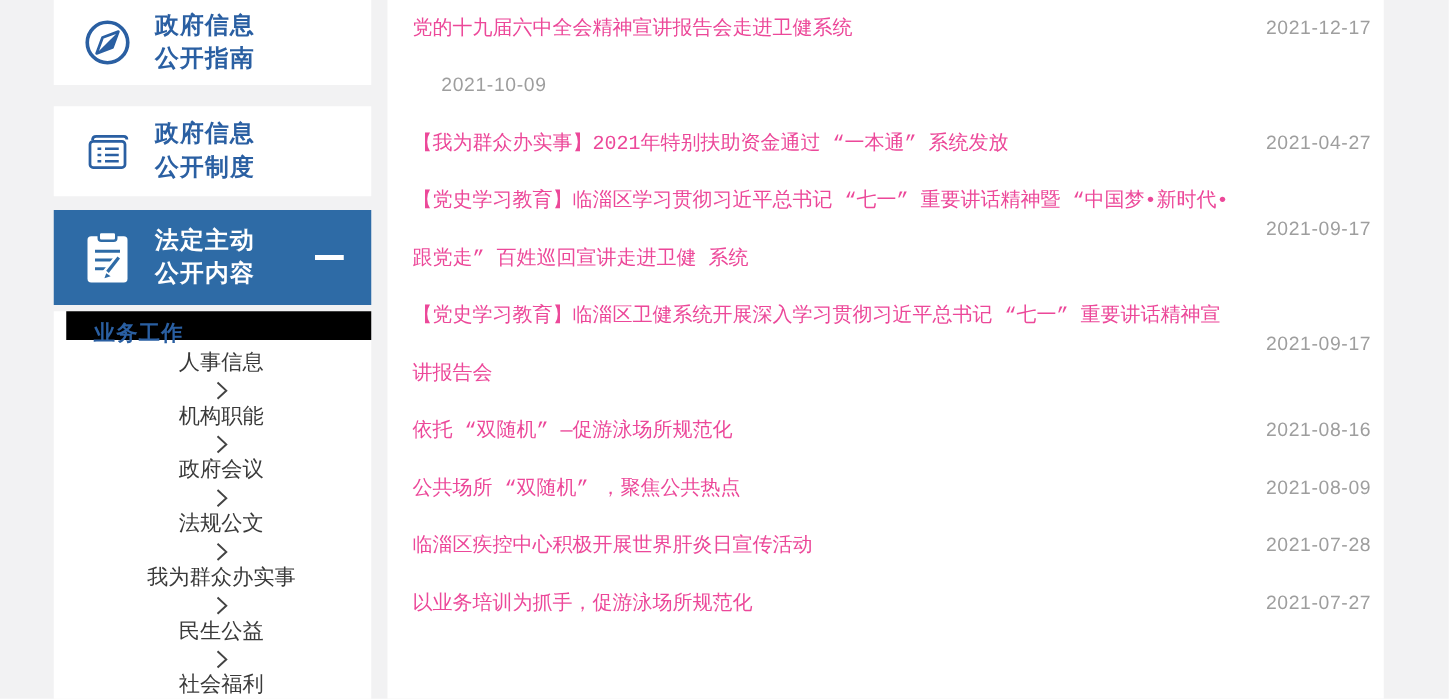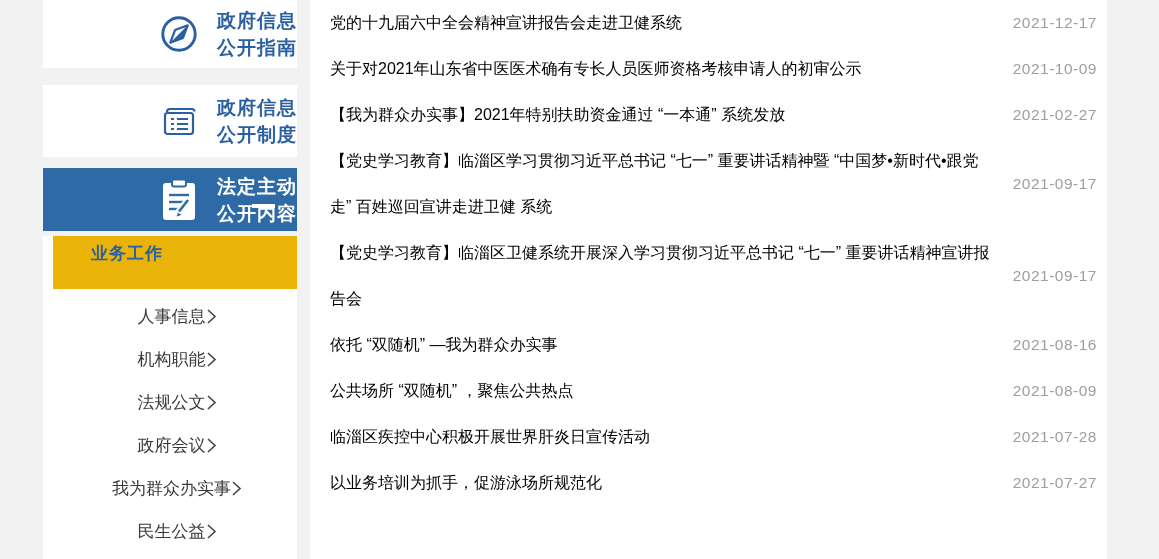--- a/index.html
+++ b/index.html
@@ -13,76 +13,77 @@
   }
 
   
   .sidebar { position: absolute; left: 43px; top: 0; width: 254px; }
 
   .side-card {
     background: #ffffff;
     display: flex; align-items: center;
     color: #2a5fa2;
     cursor: pointer;
-    justify-content: flex-end;
   }
   .card-guide  { height: 68px; margin-bottom: 17px; }
   .card-system { height: 72px; margin-bottom: 11px; }
-  .card-legal  { height: 63px; margin-bottom: 5px; background: #2e6ba6; color: #ffffff; position: relative; }
+  .card-legal  { height: 76px; margin-bottom: 5px; background: #2e6ba6; color: #ffffff; position: relative; }
 
   .side-card .icon {
     margin-left: 22px; width: 42px;
     display: flex; justify-content: center; align-items: center;
     flex: 0 0 auto;
   }
   .card-label {
     margin-left: 17px;
     font-size: 19px; font-weight: bold; line-height: 27px;
     letter-spacing: 1px;
   }
   .minus-indicator {
     position: absolute; right: 22px; top: 36px;
     width: 23px; height: 4px; background: #ffffff;
   }
 
   .menu-card { background: #ffffff; padding-bottom: 30px; }
   .submenu-highlight {
     margin-left: 10px; margin-top: 2px;
-    height: 53px; line-height: 35px;
-    background: #eab308; color: #2a5fa2;
+    height: 23px; line-height: 35px;
+    background: #000000; color: #2a5fa2;
     font-size: 17px; font-weight: bold;
-    padding-left: 38px; letter-spacing: 1px;
+    padding-left: 22px; letter-spacing: 1px;
     cursor: pointer;
   }
   .menu-list { margin-top: 6px; }
   .menu-item {
     height: 43px;
-    display: flex; align-items: center; justify-content: center;
+    display: flex; align-items: center; justify-content: space-between;
     padding: 0 18px 0 32px;
     font-size: 17px; color: #3a3a3a;
     cursor: pointer;
+    flex-direction: column;
   }
   .menu-item .chevron { display: flex; align-items: center; }
 
   
   .content {
     position: absolute; left: 310px; top: 0;
     width: 797px; height: 559px;
     background: #ffffff;
   }
   .news-row {
     display: flex; align-items: center;
     min-height: 46px;
     padding: 0 10px 0 20px;
   }
   .news-title {
     flex: 1;
-    font-size: 16px; color: #000000;
+    font-size: 16px; color: #ec4899;
     line-height: 46px;
     cursor: pointer;
+    font-family: Liberation Mono, monospace;
   }
   .news-date {
     margin-left: 23px;
     font-size: 15.5px; color: #9e9e9e;
     white-space: nowrap;
     letter-spacing: 0.5px;
   }
 
   svg { display: block; }
 </style>
@@ -161,30 +162,30 @@
   <div class="menu-item">
     <span class="menu-label">机构职能</span>
     <span class="chevron">
       <svg width="11" height="17" viewBox="0 0 11 17">
         <polyline points="2,2 9,8.5 2,15" fill="none" stroke="#444444" stroke-width="1.6"></polyline>
       </svg>
     </span>
   </div>
 
   <div class="menu-item">
+    <span class="menu-label">政府会议</span>
+    <span class="chevron">
+      <svg width="11" height="17" viewBox="0 0 11 17">
+        <polyline points="2,2 9,8.5 2,15" fill="none" stroke="#444444" stroke-width="1.6"></polyline>
+      </svg>
+    </span>
+  </div>
+
+  <div class="menu-item">
     <span class="menu-label">法规公文</span>
-    <span class="chevron">
-      <svg width="11" height="17" viewBox="0 0 11 17">
-        <polyline points="2,2 9,8.5 2,15" fill="none" stroke="#444444" stroke-width="1.6"></polyline>
-      </svg>
-    </span>
-  </div>
-
-  <div class="menu-item">
-    <span class="menu-label">政府会议</span>
     <span class="chevron">
       <svg width="11" height="17" viewBox="0 0 11 17">
         <polyline points="2,2 9,8.5 2,15" fill="none" stroke="#444444" stroke-width="1.6"></polyline>
       </svg>
     </span>
   </div>
 
   <div class="menu-item">
     <span class="menu-label">我为群众办实事</span>
     <span class="chevron">
@@ -217,42 +218,41 @@
 </div>
 
 <main class="content">
   <div id="news-list">
   <div class="news-row">
     <span class="news-title">党的十九届六中全会精神宣讲报告会走进卫健系统</span>
     <span class="news-date">2021-12-17</span>
   </div>
 
   <div class="news-row">
-    <span class="news-title">关于对2021年山东省中医医术确有专长人员医师资格考核申请人的初审公示</span>
     <span class="news-date">2021-10-09</span>
   </div>
 
   <div class="news-row">
     <span class="news-title">【我为群众办实事】2021年特别扶助资金通过 “一本通” 系统发放</span>
-    <span class="news-date">2021-02-27</span>
+    <span class="news-date">2021-04-27</span>
   </div>
 
   <div class="news-row">
     <span class="news-title">【党史学习教育】临淄区学习贯彻习近平总书记 “七一” 重要讲话精神暨 “中国梦•新时代•跟党走” 百姓巡回宣讲走进卫健 系统</span>
     <span class="news-date">2021-09-17</span>
   </div>
 
   <div class="news-row">
     <span class="news-title">【党史学习教育】临淄区卫健系统开展深入学习贯彻习近平总书记 “七一” 重要讲话精神宣讲报告会</span>
     <span class="news-date">2021-09-17</span>
   </div>
 
 
   <div class="news-row">
-    <span class="news-title">依托 “双随机” —我为群众办实事</span>
+    <span class="news-title">依托 “双随机” —促游泳场所规范化</span>
     <span class="news-date">2021-08-16</span>
   </div>
 
   <div class="news-row">
     <span class="news-title">公共场所 “双随机” ，聚焦公共热点</span>
     <span class="news-date">2021-08-09</span>
   </div>
 
   <div class="news-row">
     <span class="news-title">临淄区疾控中心积极开展世界肝炎日宣传活动</span>

